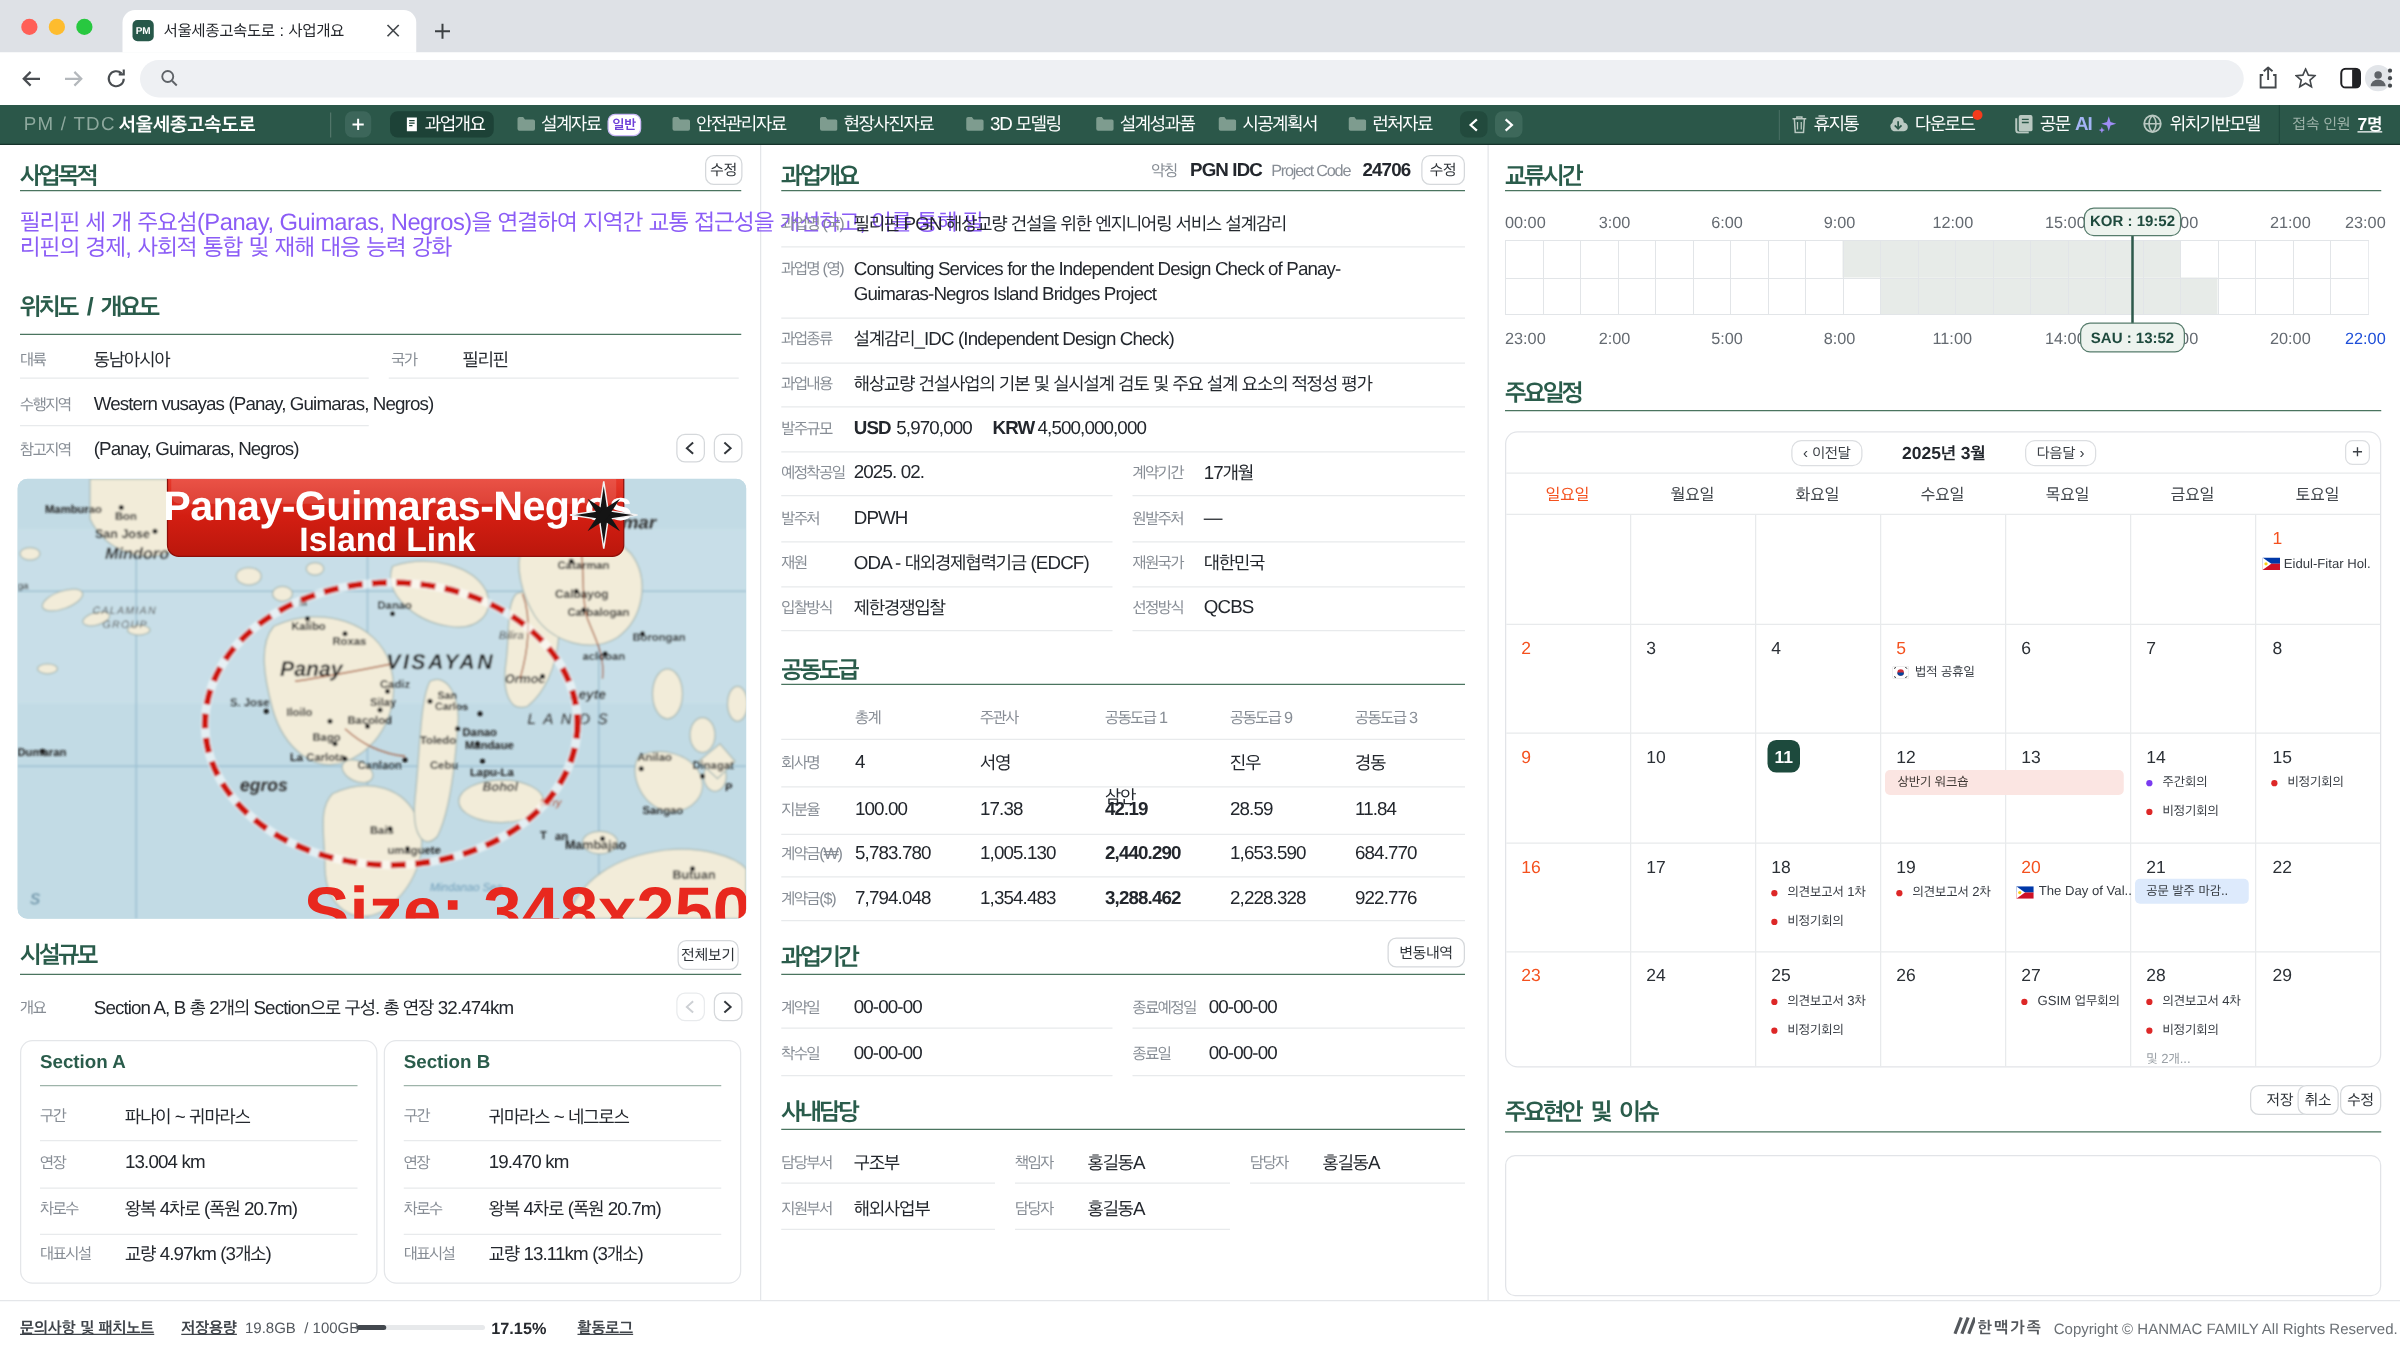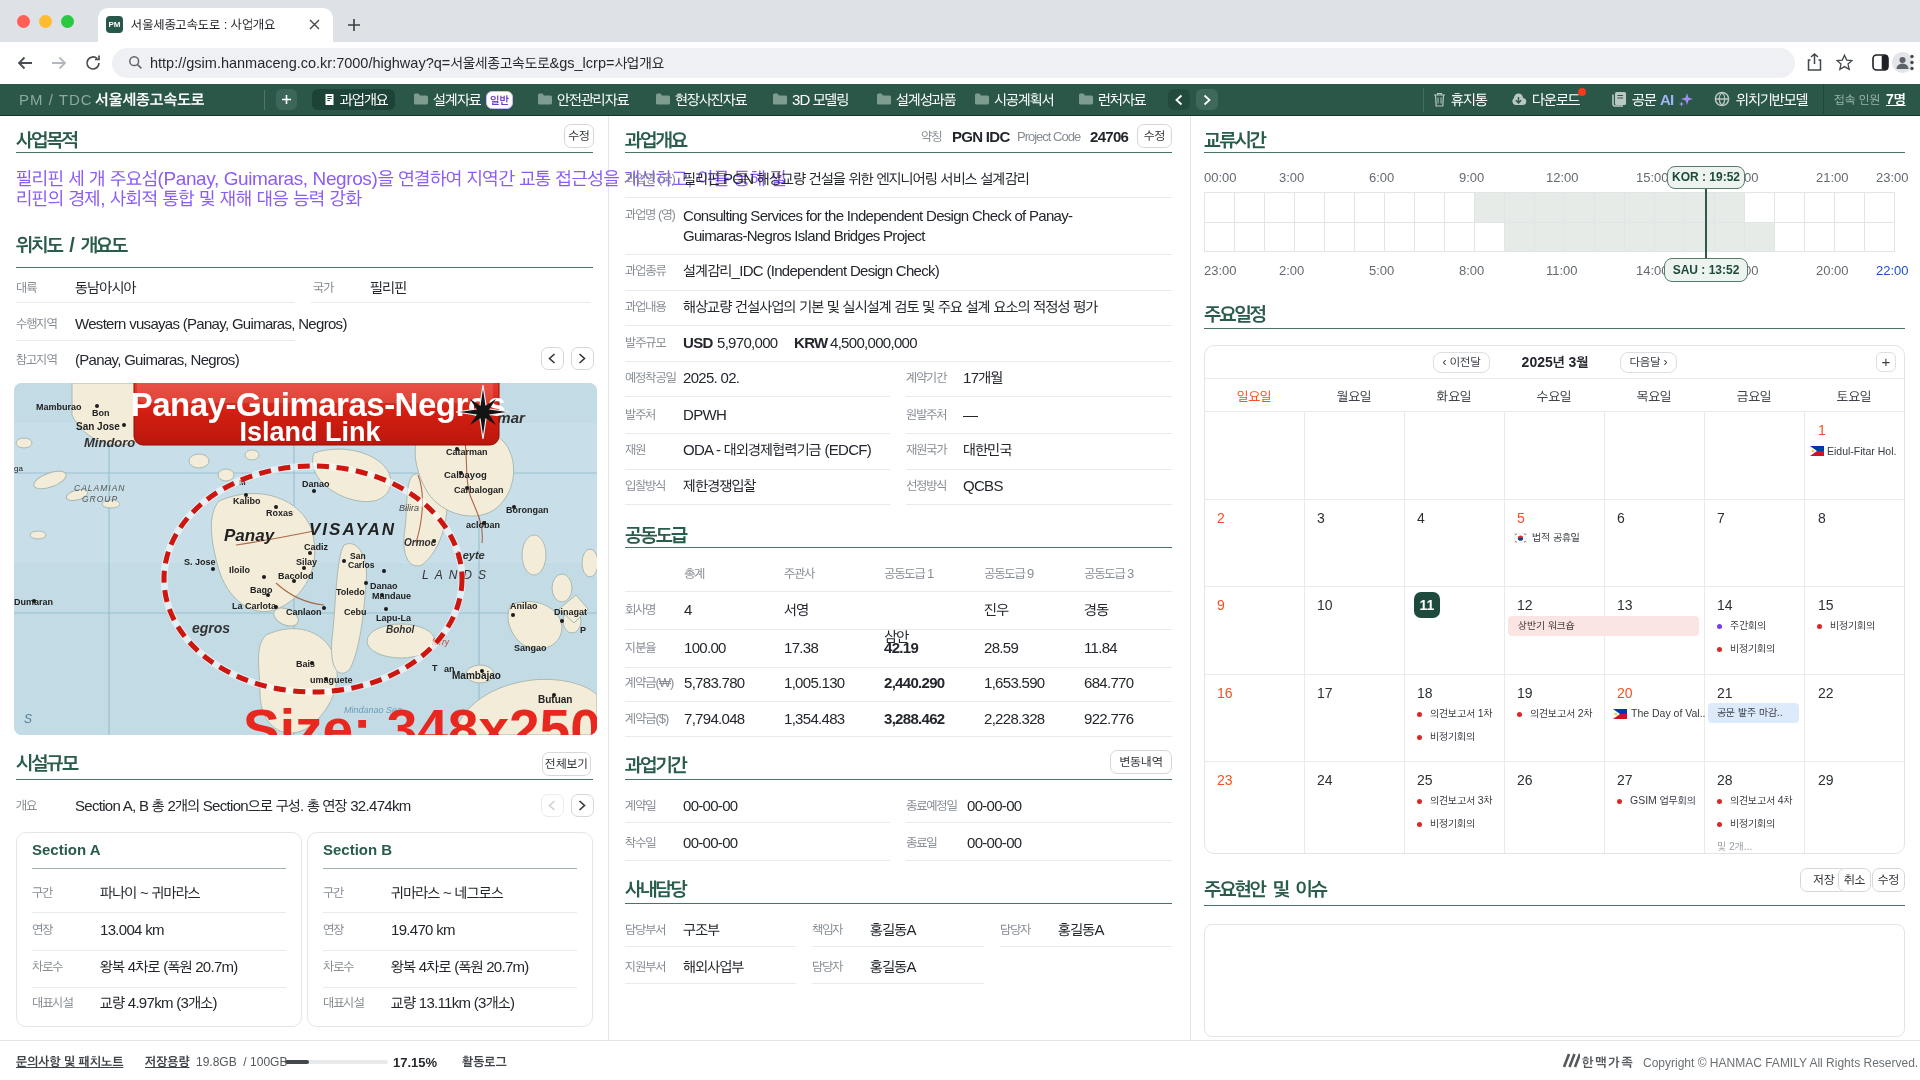--- a/index.html
+++ b/index.html
@@ -44,21 +44,20 @@
     </svg>
 <svg class="ab" style="left:84px;top:54px" width="18" height="18" viewBox="0 0 18 18">
       <path d="M15 9 a6 6 0 1 1 -1.8-4.3" stroke="#494d51" stroke-width="1.7" fill="none"></path>
       <path d="M15 1.5 L15 5.5 L11 5.5" stroke="#494d51" stroke-width="1.7" fill="none"></path>
     </svg>
 <div class="ab" style="left:112px;top:48px;width:1683px;height:30px;border-radius:15px;background:#eef0f3"></div>
 <svg class="ab" style="left:128px;top:55px" width="15" height="15" viewBox="0 0 15 15">
       <circle cx="6.2" cy="6.2" r="4.4" stroke="#5f6368" stroke-width="1.5" fill="none"></circle>
       <path d="M9.6 9.6 L13.4 13.4" stroke="#5f6368" stroke-width="1.5"></path>
     </svg>
-<div class="ab" style="left:150px;top:54px;font-size:14.5px;color:#27292e;white-space:nowrap">http://gsim.hanmaceng.co.kr:7000/highway?q=서울세종고속도로&amp;gs_lcrp=사업개요</div>
 <svg class="ab" style="left:1806px;top:53px" width="17" height="19" viewBox="0 0 17 19">
       <path d="M8.5 1 L8.5 11 M5 4 L8.5 1 L12 4" stroke="#44484c" stroke-width="1.5" fill="none"></path>
       <path d="M4.5 7 H2.5 V17 H14.5 V7 H12.5" stroke="#44484c" stroke-width="1.5" fill="none"></path>
     </svg>
 <svg class="ab" style="left:1836px;top:54px" width="17" height="17" viewBox="0 0 17 17">
       <path d="M8.5 1.2 L10.7 6.1 L16 6.6 L12 10.1 L13.2 15.4 L8.5 12.6 L3.8 15.4 L5 10.1 L1 6.6 L6.3 6.1 Z" stroke="#44484c" stroke-width="1.3" fill="none"></path>
     </svg>
 <svg class="ab" style="left:1872px;top:54px" width="17" height="17" viewBox="0 0 17 17">
       <rect x="1" y="1" width="15" height="15" rx="3.5" stroke="#202124" stroke-width="1.6" fill="none"></rect>
       <path d="M10.5 1.5 L10.5 15.5" stroke="#202124" stroke-width="1.6"></path>
@@ -661,19 +660,19 @@
 <div class="ab ghr" style="left:1204px;top:905px;width:701px"></div>
 <div class="ab" style="left:1204px;top:924px;width:701px;height:113px;border:1px solid #e2e4e8;border-radius:8px"></div>
 
 <div class="ab" style="left:0;top:1040px;width:1920px;height:1px;background:#e4e6e9"></div>
 <div class="ab" style="left:16px;top:1054px;font-size:13px;color:#3f444a;font-weight:bold;text-decoration:underline;white-space:nowrap">문의사항 및 패치노트</div>
 <div class="ab" style="left:145px;top:1054px;font-size:13px;color:#3f444a;font-weight:bold;text-decoration:underline;white-space:nowrap">저장용량</div>
 <div class="ab" style="left:196px;top:1055px;font-size:12px;color:#53585e;white-space:nowrap">19.8GB&nbsp; /&nbsp;100GB</div>
 <div class="ab" style="left:285px;top:1060px;width:103px;height:4px;border-radius:2px;background:#e7e9eb"></div>
 <div class="ab" style="left:285px;top:1060px;width:24px;height:4px;border-radius:2px;background:#43484e"></div>
 <div class="ab" style="left:393px;top:1055px;font-size:13px;color:#26292e;font-weight:bold;white-space:nowrap">17.15%</div>
-<div class="ab" style="left:462px;top:1054px;font-size:13px;color:#3f444a;font-weight:bold;white-space:nowrap">활동로그</div>
+<div class="ab" style="left:462px;top:1054px;font-size:13px;color:#3f444a;font-weight:bold;text-decoration:underline;white-space:nowrap">활동로그</div>
 <svg class="ab" style="left:1560px;top:1053px" width="20" height="15" viewBox="0 0 20 15">
       <path d="M4 14 L9 1 M9.5 14 L14.5 1 M15 14 L20 1" stroke="#55595e" stroke-width="2.6"></path>
     </svg>
 <div class="ab" style="left:1582px;top:1054px;font-size:13.5px;font-weight:bold;color:#55595e;letter-spacing:1.5px;white-space:nowrap">한맥가족</div>
 <div class="ab" style="left:1643px;top:1056px;font-size:12px;color:#6b7075;white-space:nowrap">Copyright © HANMAC FAMILY All Rights Reserved.</div>
 </div>
 
 </body></html>

